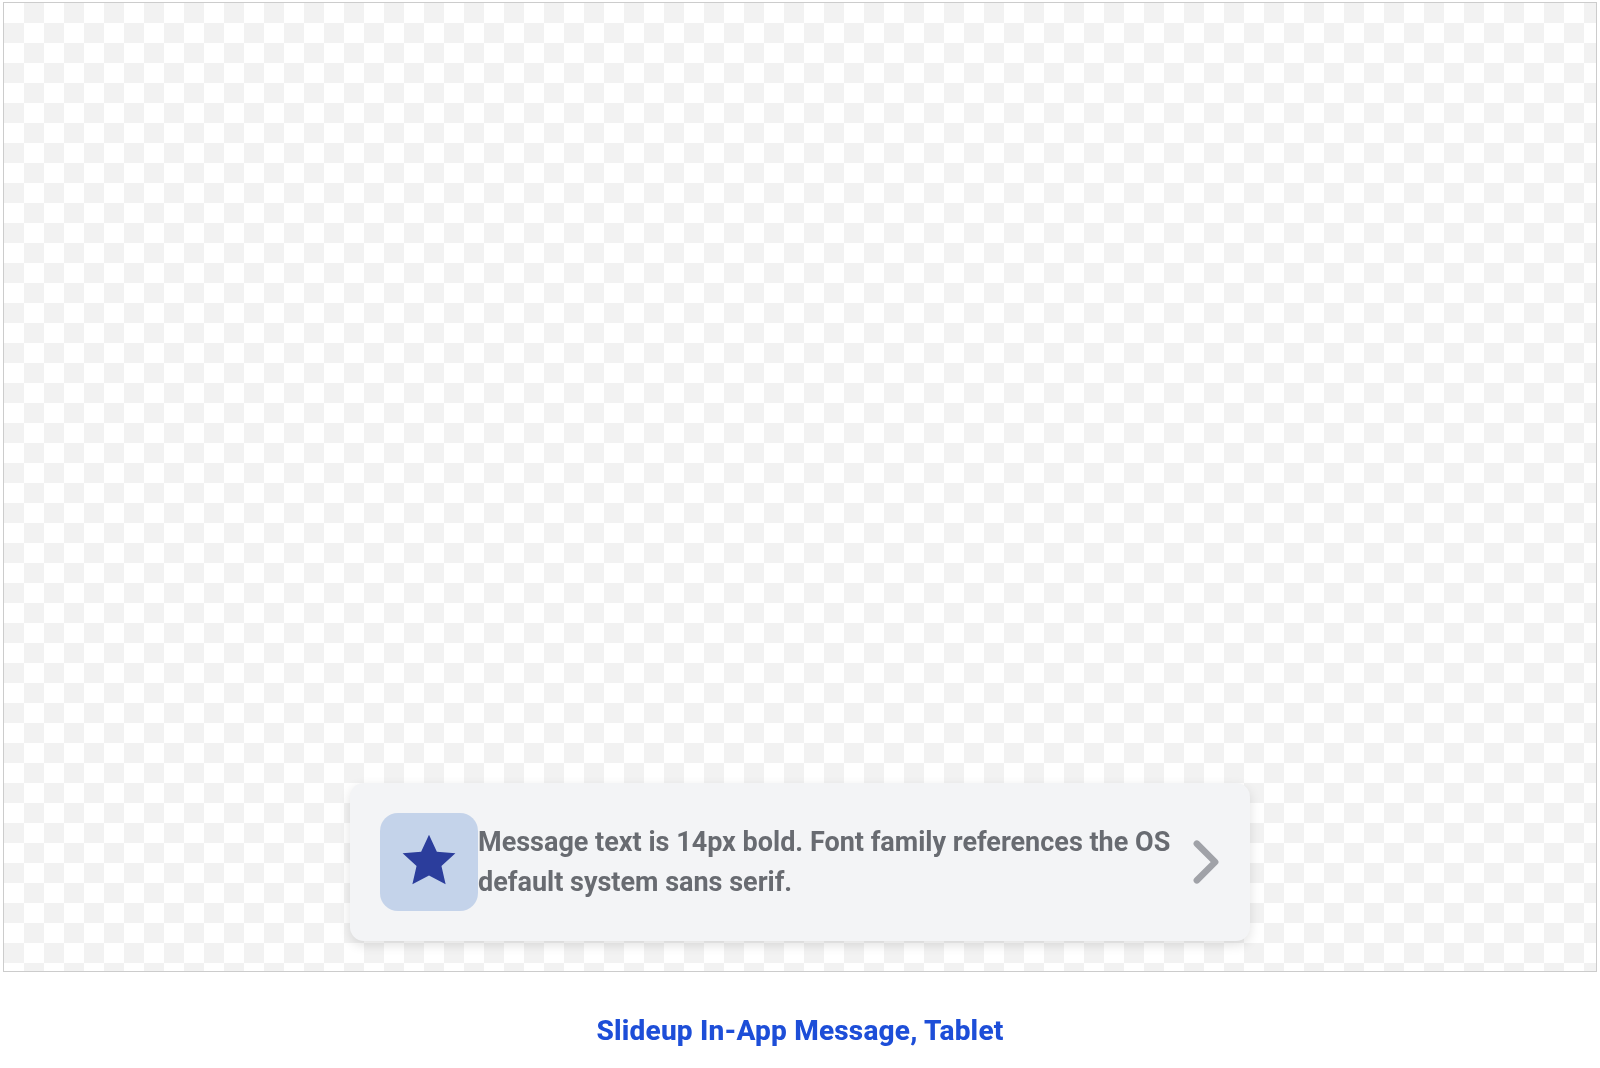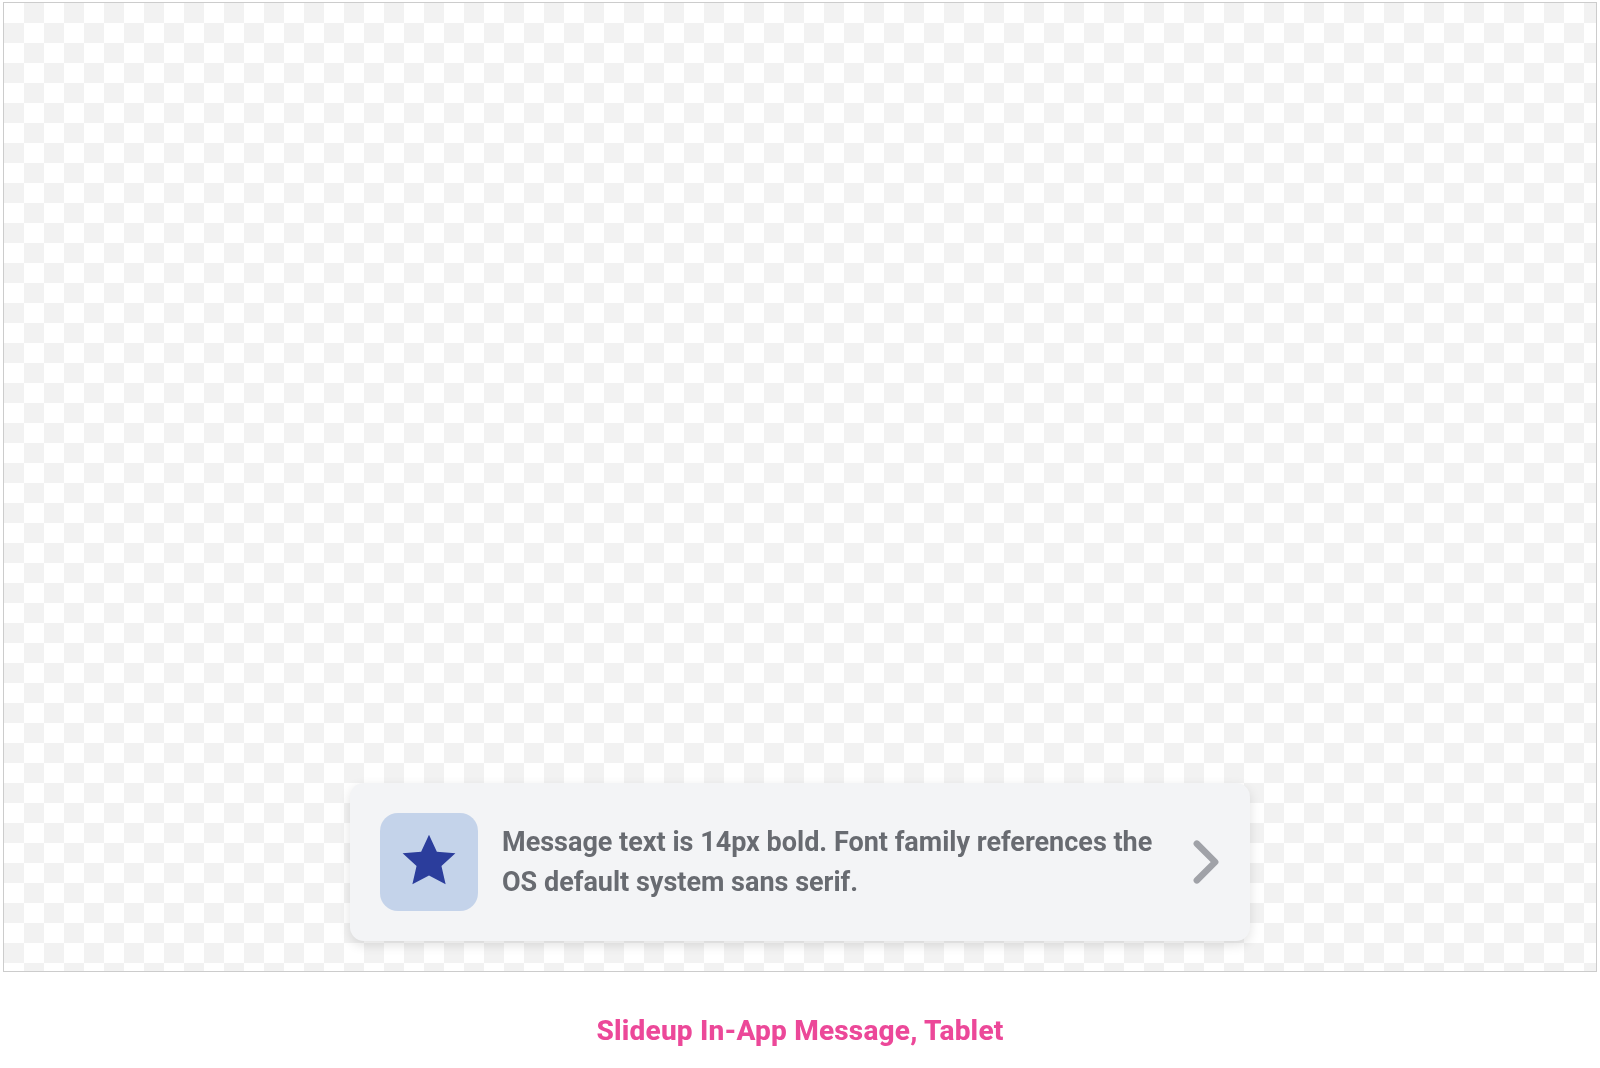--- a/index.html
+++ b/index.html
@@ -39,21 +39,20 @@
       bottom: 30px;
       left: 50%;
       transform: translateX(-50%);
       width: 900px;
       background: #f3f4f6;
       border-radius: 14px;
       box-shadow: 0 4px 12px rgba(0, 0, 0, 0.12);
       display: flex;
       align-items: center;
       padding: 30px 30px;
-      gap: 24px;
     }
 
     .icon-badge {
       width: 98px;
       height: 98px;
       background: #c4d3ea;
       border-radius: 18px;
       display: flex;
       align-items: center;
       justify-content: center;
@@ -84,21 +83,21 @@
 
     .chevron svg {
       width: 100%;
       height: 100%;
     }
 
     .caption {
       margin-top: 42px;
       font-size: 28px;
       font-weight: 800;
-      color: #ec4899;
+      color: #1d4ed8;
       text-align: left;
       letter-spacing: 0.2px;
     }
   </style>
 </head>
 <body>
 
 <div class="canvas-frame">
   <div class="slideup-message">
     <div class="icon-badge">

